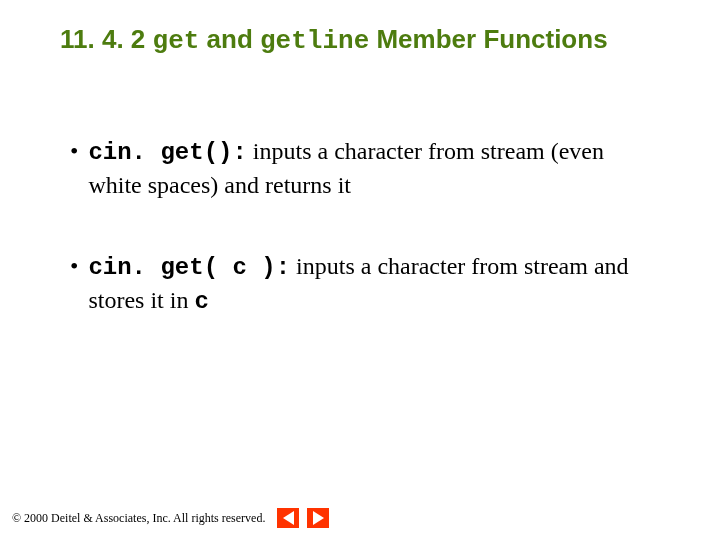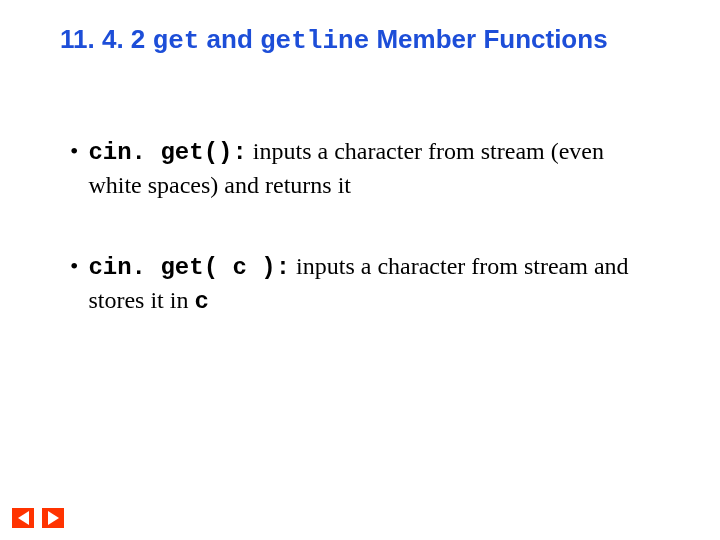--- a/index.html
+++ b/index.html
@@ -12,21 +12,21 @@
     overflow: hidden;
   }
   .title {
     position: absolute;
     top: 24px;
     left: 60px;
     right: 40px;
     font-family: Arial, Helvetica, sans-serif;
     font-weight: bold;
     font-size: 26px;
-    color: #1d4ed8;
+    color: #4d7c0f;
   }
   .title .code { font-family: "Courier New", Courier, monospace; }
   .content {
     position: absolute;
     top: 135px;
     left: 70px;
     right: 60px;
   }
   .bullet {
     display: flex;
@@ -100,20 +100,21 @@
   <div class="bullet">
     <div class="dot">•</div>
     <div class="text">
       <span class="code">cin. get( c ):</span><span> inputs a character from stream and stores it in </span><span class="code">c</span>
     </div>
   </div>
 
 </div>
 
 <div class="footer">
+  <div class="copyright">© 2000 Deitel &amp; Associates, Inc.  All rights reserved.</div>
   <div class="nav">
     <div class="nav-btn">
       <div class="tri-left"></div>
     </div>
     <div class="nav-btn">
       <div class="tri-right"></div>
     </div>
   </div>
 </div>
 

